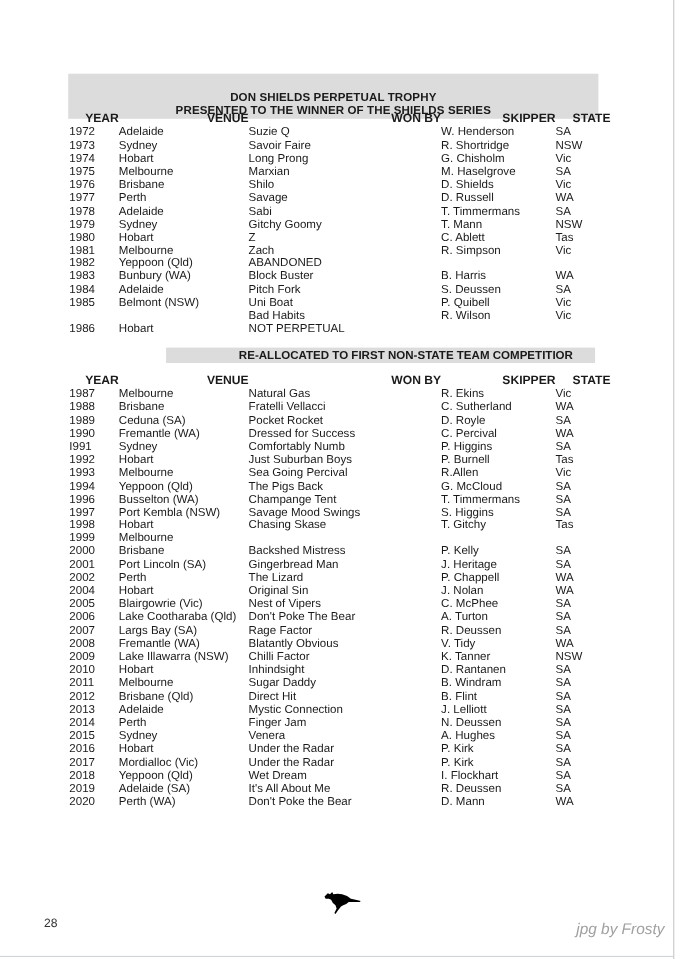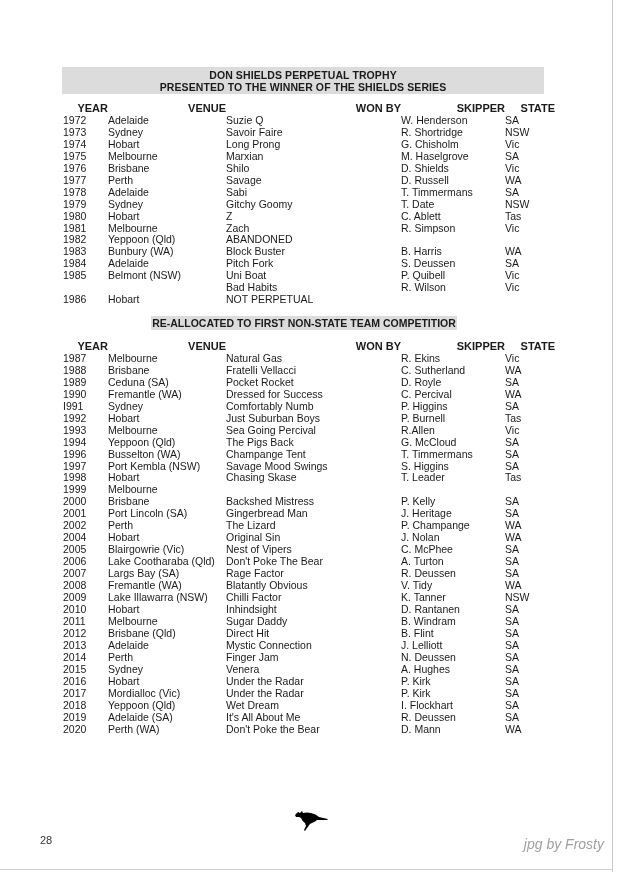--- a/index.html
+++ b/index.html
@@ -1,24 +1,24 @@
 <!DOCTYPE html>
 <html><head>
 <meta charset="utf-8">
 <style>
   html, body { margin: 0; padding: 0; background: #ffffff; }
   body { width: 618px; height: 872px; position: relative; overflow: hidden;
          font-family: "Liberation Sans", sans-serif; color: #1a1a1a; }
   .page-edge { position: absolute; top: 0; right: 5px; width: 1px; height: 872px; background: #c8c8c8; }
   .page-bottom { position: absolute; left: 0; bottom: 2px; width: 612px; height: 1px; background: #d0d4d8; }
   .title-bar { position: absolute; left: 62px; top: 67px; width: 482px; height: 25px; background: #dcdcdc;
-               text-align: center; font-weight: bold; font-size: 10.5px; line-height: 12px; padding-top: 2px; }
+               text-align: center; font-weight: bold; font-size: 10.5px; line-height: 12px; padding-top: 16px; }
   .title-bar div { letter-spacing: 0.1px; }
-  .sub-bar { position: absolute; left: 151px; top: 316px; width: 306px; height: 14px; background: #dcdcdc;
-             text-align: center; font-weight: bold; font-size: 10.5px; line-height: 14px; }
+  .sub-bar { position: absolute; left: 151px; top: 316px; width: 344px; height: 14px; background: #dcdcdc;
+             text-align: center; font-weight: bold; font-size: 10.5px; line-height: 14px; padding-left: 46px; }
   table.results { position: absolute; left: 63px; border-collapse: collapse; font-size: 10.5px; }
   table.results td, table.results th { padding: 0; height: 11.95px; line-height: 11.95px; white-space: nowrap; text-align: left; vertical-align: top; }
   table.results th { font-weight: bold; font-size: 11px; text-align: right; }
   .c-year { width: 45px; }
   .c-venue { width: 118px; }
   .c-won { width: 175px; }
   .c-skip { width: 104px; }
   .c-state { width: 50px; }
   #t1 { top: 103px; }
   #t2 { top: 341px; }
@@ -94,21 +94,21 @@
         <td class="c-year">1978</td>
         <td class="c-venue">Adelaide</td>
         <td class="c-won">Sabi</td>
         <td class="c-skip">T. Timmermans</td>
         <td class="c-state">SA</td>
       </tr>
       <tr>
         <td class="c-year">1979</td>
         <td class="c-venue">Sydney</td>
         <td class="c-won">Gitchy Goomy</td>
-        <td class="c-skip">T. Date</td>
+        <td class="c-skip">T. Mann</td>
         <td class="c-state">NSW</td>
       </tr>
       <tr>
         <td class="c-year">1980</td>
         <td class="c-venue">Hobart</td>
         <td class="c-won">Z</td>
         <td class="c-skip">C. Ablett</td>
         <td class="c-state">Tas</td>
       </tr>
       <tr>
@@ -243,21 +243,21 @@
         <td class="c-year">1997</td>
         <td class="c-venue">Port Kembla (NSW)</td>
         <td class="c-won">Savage Mood Swings</td>
         <td class="c-skip">S. Higgins</td>
         <td class="c-state">SA</td>
       </tr>
       <tr>
         <td class="c-year">1998</td>
         <td class="c-venue">Hobart</td>
         <td class="c-won">Chasing Skase</td>
-        <td class="c-skip">T. Leader</td>
+        <td class="c-skip">T. Gitchy</td>
         <td class="c-state">Tas</td>
       </tr>
       <tr>
         <td class="c-year">1999</td>
         <td class="c-venue">Melbourne</td>
         <td class="c-won"></td>
         <td class="c-skip"></td>
         <td class="c-state"></td>
       </tr>
       <tr>
@@ -271,21 +271,21 @@
         <td class="c-year">2001</td>
         <td class="c-venue">Port Lincoln (SA)</td>
         <td class="c-won">Gingerbread Man</td>
         <td class="c-skip">J. Heritage</td>
         <td class="c-state">SA</td>
       </tr>
       <tr>
         <td class="c-year">2002</td>
         <td class="c-venue">Perth</td>
         <td class="c-won">The Lizard</td>
-        <td class="c-skip">P. Champange</td>
+        <td class="c-skip">P. Chappell</td>
         <td class="c-state">WA</td>
       </tr>
       <tr>
         <td class="c-year">2004</td>
         <td class="c-venue">Hobart</td>
         <td class="c-won">Original Sin</td>
         <td class="c-skip">J. Nolan</td>
         <td class="c-state">WA</td>
       </tr>
       <tr>

